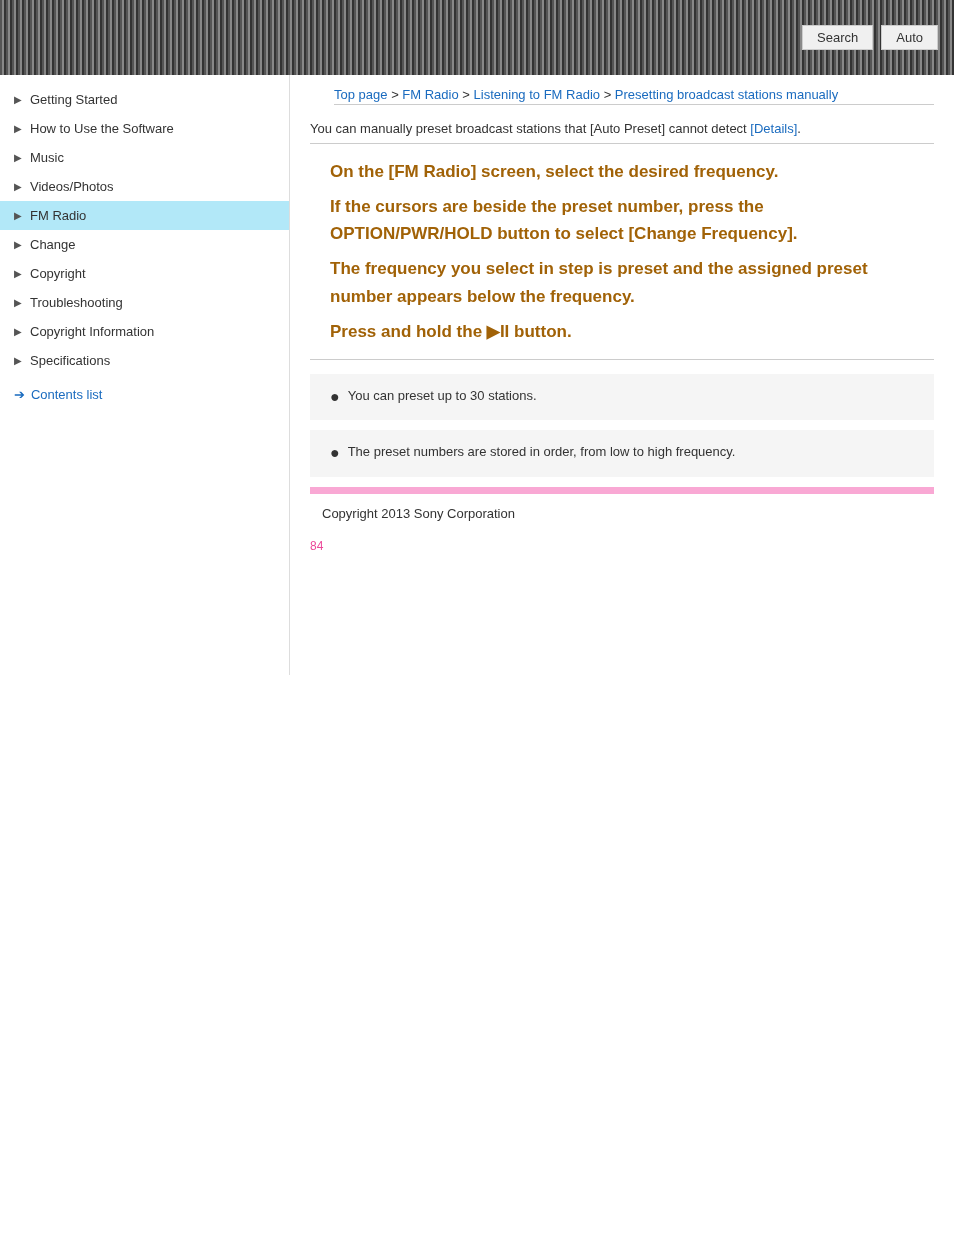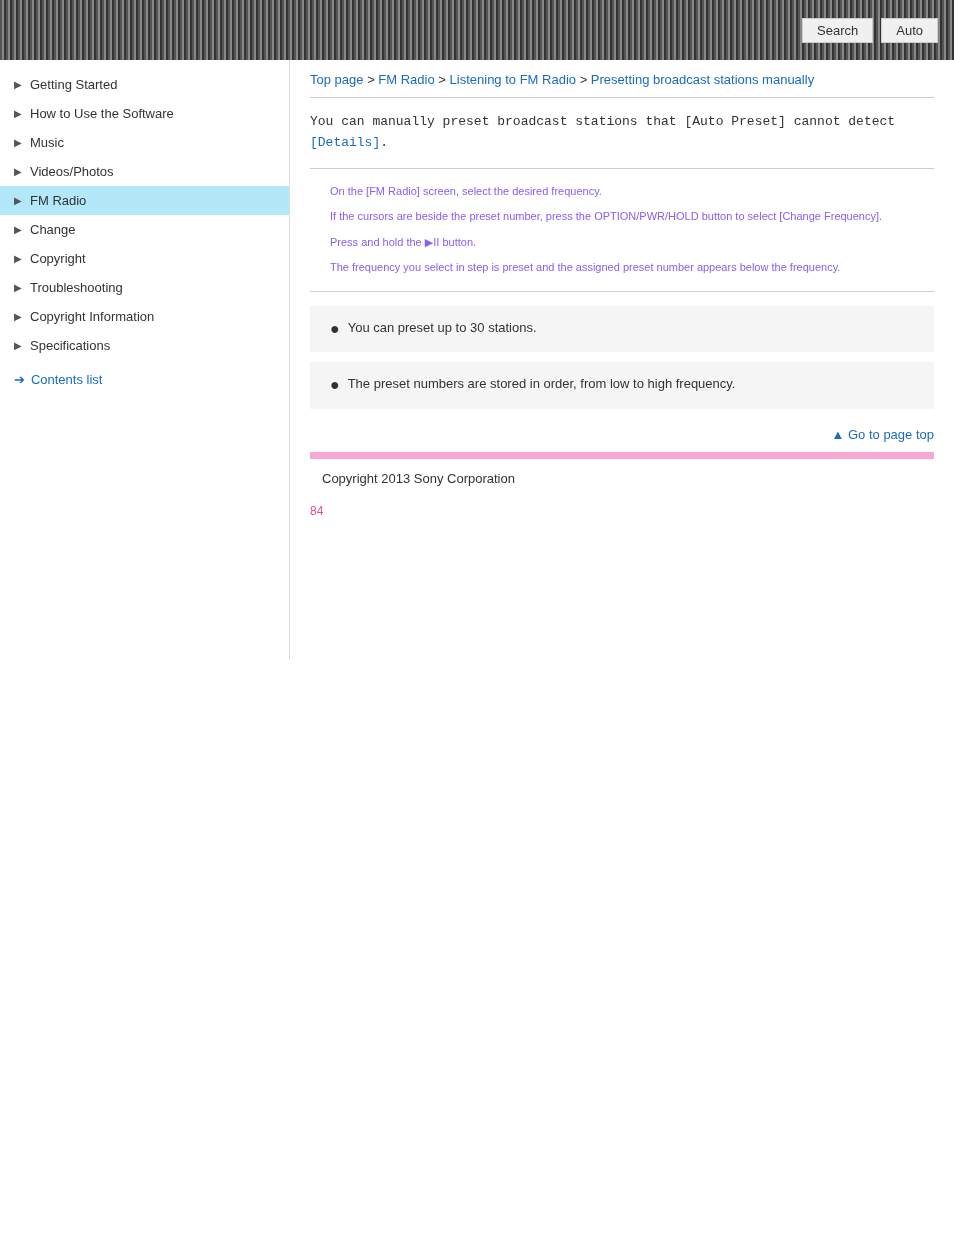--- a/index.html
+++ b/index.html
@@ -6,21 +6,21 @@
     body { font-family: Arial, sans-serif; font-size: 13px; color: #333; background: #fff; width: 954px; }
 
     
     .header {
       background: repeating-linear-gradient(
         90deg,
         #555 0px, #555 2px,
         #888 2px, #888 4px,
         #333 4px, #333 6px
       );
-      height: 60px;
+      height: 75px;
       position: relative;
       display: flex;
       align-items: center;
       justify-content: flex-end;
       padding-right: 16px;
       gap: 8px;
     }
     .header-btn {
       background: #f0f0f0;
       border: 1px solid #ccc;
@@ -75,48 +75,49 @@
     }
 
     
     .main {
       flex: 1;
       padding: 0 20px 20px 20px;
     }
 
     
     .breadcrumb {
-      padding: 12px 0 10px 0;
+      padding: 12px 0 2px 0;
       font-size: 13px;
       border-bottom: 1px solid #ccc;
       margin-bottom: 14px;
+      margin-left: 24px;
     }
     .breadcrumb a { color: #1a6bbf; text-decoration: none; }
 
     .intro-text {
       font-size: 13px;
-      margin-bottom: 14px;
+      margin-bottom: 3px;
       color: #333;
       line-height: 1.6;
-      font-family: Liberation Mono, monospace;
     }
     .intro-text a { color: #1a6bbf; text-decoration: none; }
 
     
     .steps-container {
       border-top: 1px solid #ccc;
       border-bottom: 1px solid #ccc;
       padding: 10px 0;
       margin-bottom: 14px;
     }
     .step-row {
       padding: 4px 20px;
-      font-size: 11px;
+      font-size: 17px;
       line-height: 1.6;
-      color: #8b5cf6;
+      color: #a16207;
+      font-weight: bold;
     }
 
     
     .note-box {
       background: #f5f5f5;
       border: none;
       padding: 12px 20px;
       margin-bottom: 10px;
       font-size: 13px;
       line-height: 1.6;
@@ -229,40 +230,37 @@
     </p>
 
     <div class="steps-container">
       <div class="step-row">
         <span>On the [FM Radio] screen, select the desired frequency.</span>
       </div>
       <div class="step-row">
         <span>If the cursors are beside the preset number, press the OPTION/PWR/HOLD button to select [Change Frequency].</span>
       </div>
       <div class="step-row">
+        <span>The frequency you select in step    is preset and the assigned preset number appears below the frequency.</span>
+      </div>
+      <div class="step-row">
         <span>Press and hold the  ▶II  button.</span>
-      </div>
-      <div class="step-row">
-        <span>The frequency you select in step    is preset and the assigned preset number appears below the frequency.</span>
       </div>
     </div>
 
     <div class="note-box">
       <span class="note-bullet">●</span>
       <span>You can preset up to 30 stations.</span>
     </div>
 
     <div class="note-box">
       <span class="note-bullet">●</span>
       <span>The preset numbers are stored in order, from low to high frequency.</span>
     </div>
 
-    <div class="page-top-link">
-      <a href="#">▲ Go to page top</a>
-    </div>
 
     <div class="footer">
       <span>Copyright 2013 Sony Corporation</span>
     </div>
 
     <div class="page-number">
       <span>84</span>
     </div>
 
   </div>

